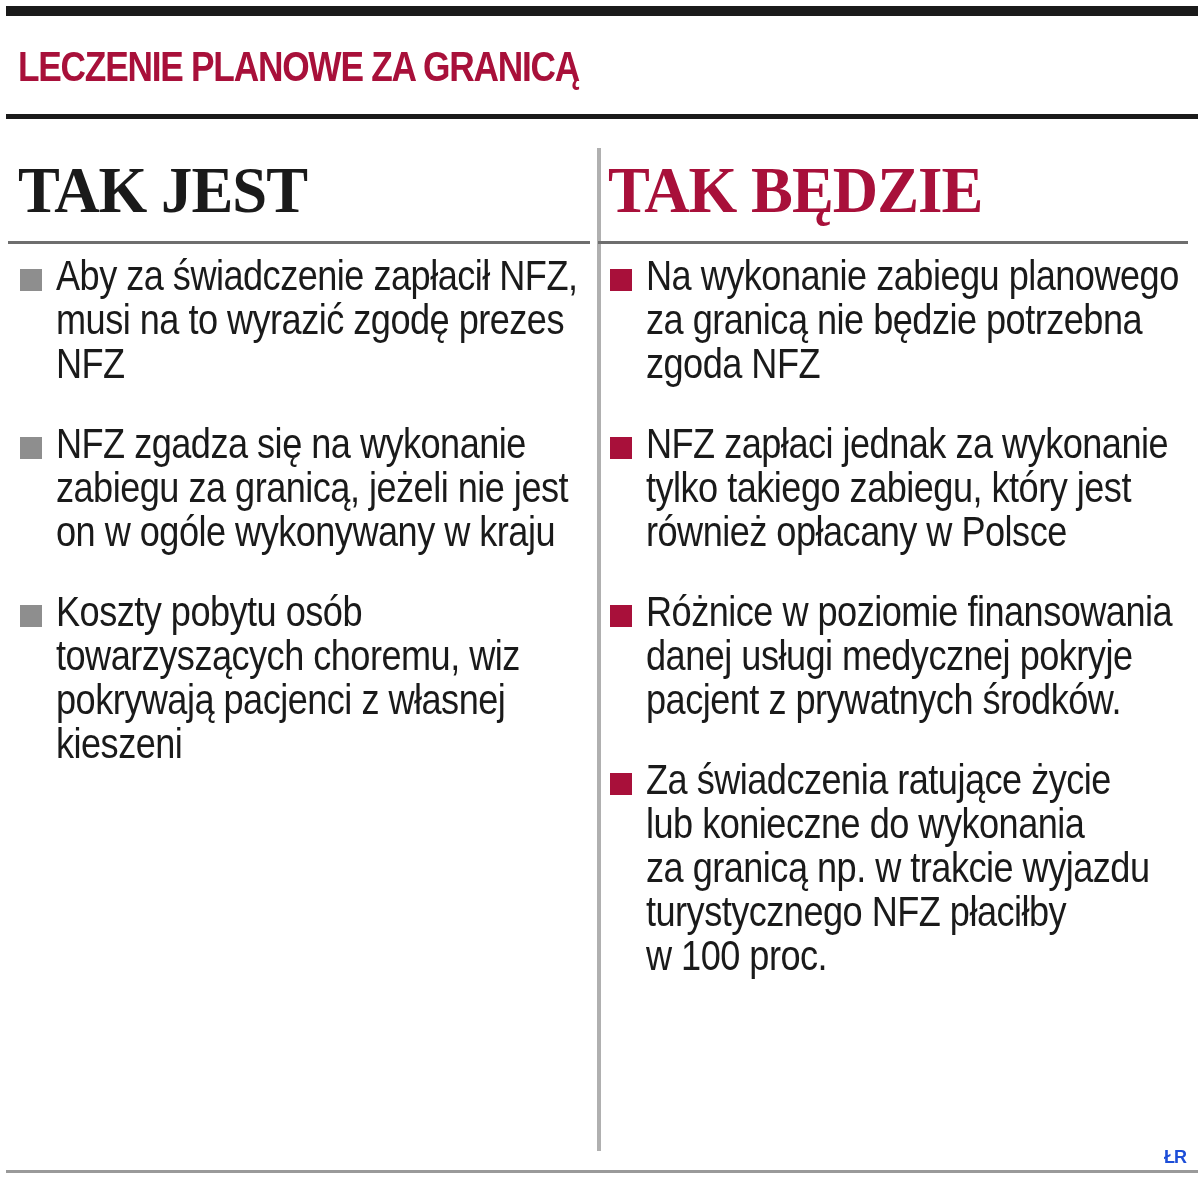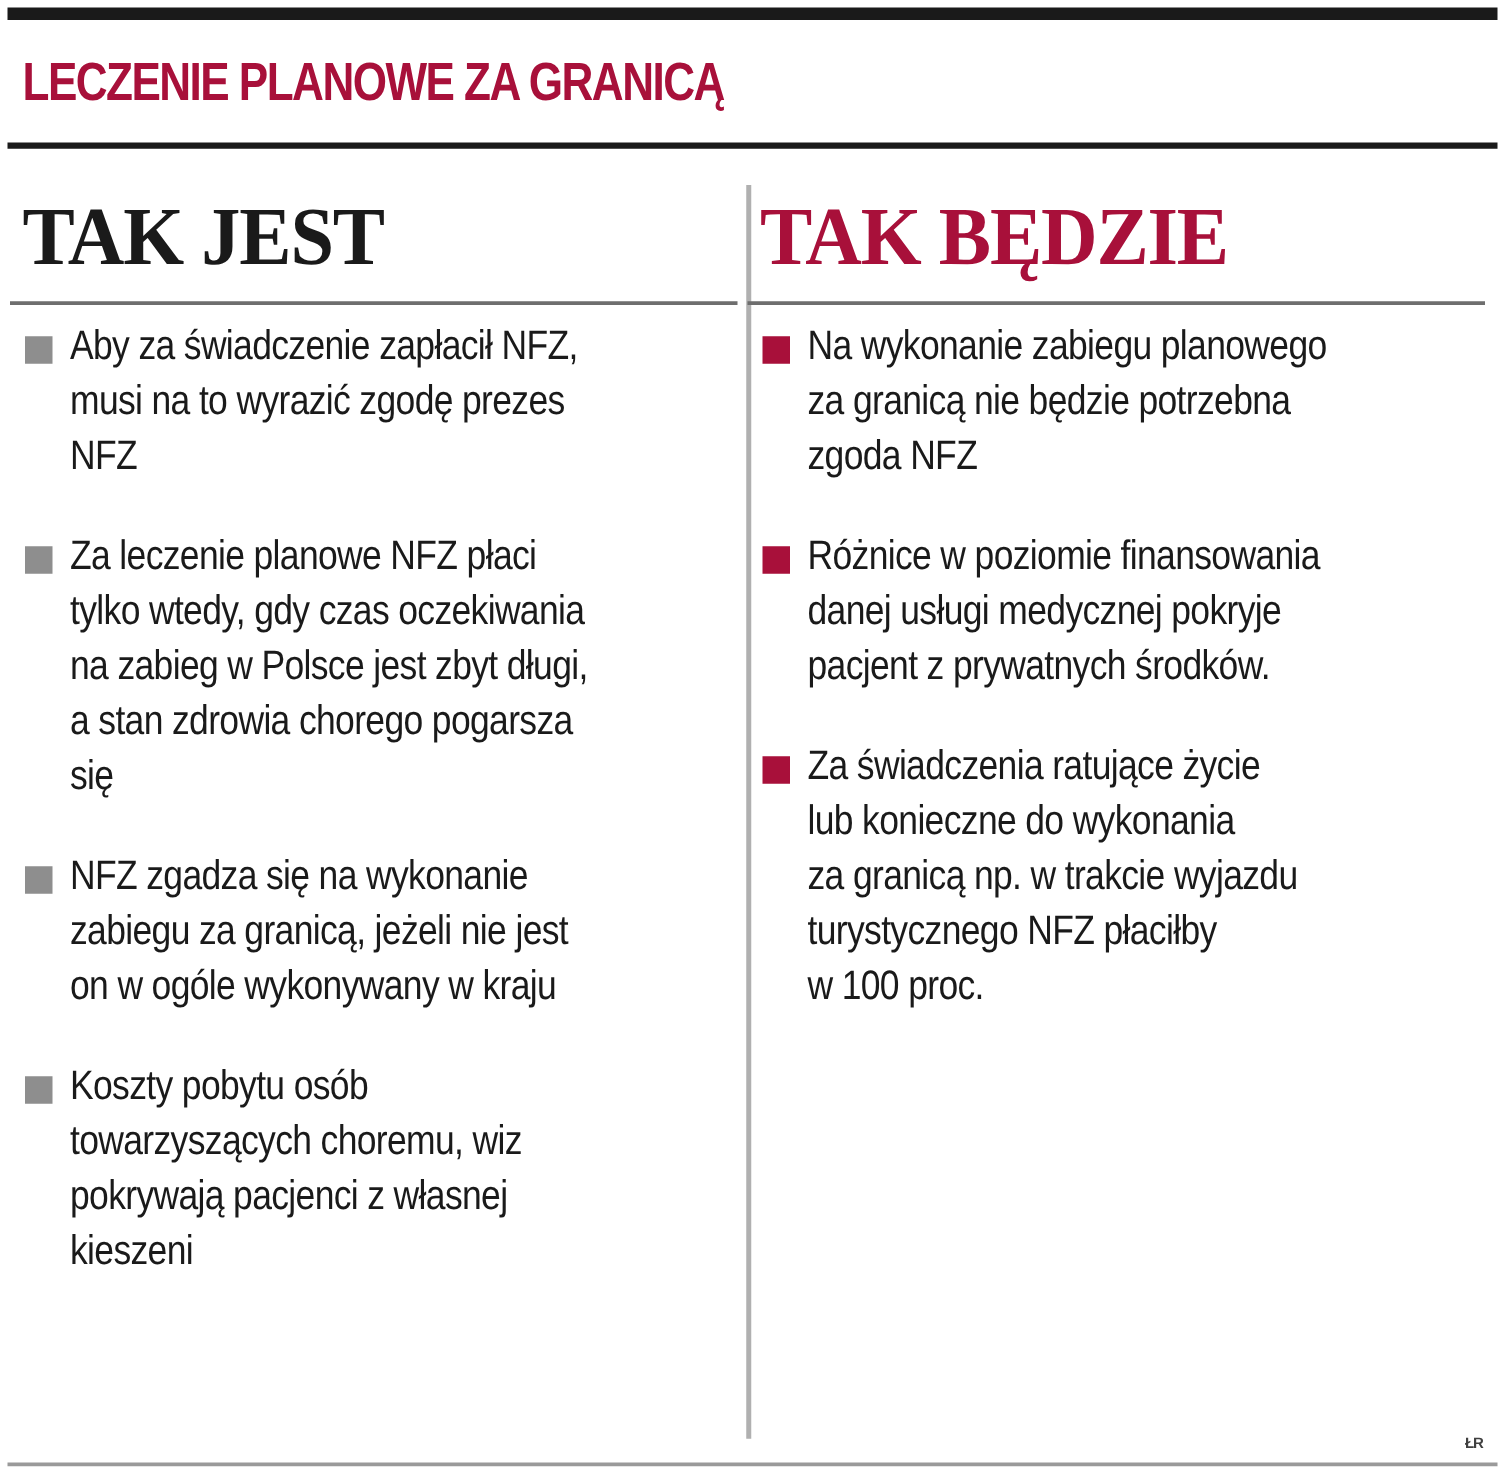--- a/index.html
+++ b/index.html
@@ -11,26 +11,26 @@
     .rule-bottom { position: absolute; left: 6px; right: 2px; top: 1170px; height: 3px; background: #9a9a9a; }
     .col { position: absolute; top: 140px; }
     .col-left { left: 8px; width: 582px; }
     .col-right { left: 598px; width: 590px; }
     .col-head { height: 100px; position: relative; }
     .col-head h2 { margin: 0; position: absolute; left: 10px; top: 12px; font-family: "Liberation Serif", serif; font-weight: bold; font-size: 66px; letter-spacing: -1px; white-space: nowrap; transform: scaleX(0.95); transform-origin: left center; }
     .col-left .col-head h2 { color: #1a1a1a; }
     .col-right .col-head h2 { color: #a8103a; left: 10px; }
     .col-head .underline { position: absolute; left: 0; right: 0; top: 101px; height: 3px; background: #6e6e6e; }
     .items { list-style: none; margin: 0; padding: 0; position: absolute; top: 114px; left: 0; right: 0; }
-    .item { position: relative; padding-left: 48px; margin-bottom: 36px; font-size: 33px; line-height: 44px; letter-spacing: -0.6px; }
+    .item { position: relative; padding-left: 48px; margin-bottom: 36px; font-size: 42px; line-height: 44px; letter-spacing: -0.6px; }
     .item .bullet { position: absolute; left: 12px; top: 15px; width: 22px; height: 22px; }
     .col-left .item .bullet { background: #8e8e8e; }
     .col-right .item .bullet { background: #a8103a; }
     .item .text { display: block; white-space: pre-line; transform: scaleX(0.86); transform-origin: left top; width: 116%; }
-    .credit { position: absolute; right: 14px; top: 1147px; font-size: 12px; font-weight: bold; color: #404040; letter-spacing: -1px; }
+    .credit { position: absolute; right: 14px; top: 1147px; font-size: 18px; font-weight: bold; color: #1d4ed8; letter-spacing: -1px; }
   </style>
 </head>
 <body>
 
 <div class="rule-top"></div>
 <div class="title">LECZENIE PLANOWE ZA GRANICĄ</div>
 <div class="rule-mid"></div>
 
 <div class="vdivider"></div>
 
@@ -38,28 +38,20 @@
   <div class="col-head">
     <h2>TAK JEST</h2>
     <div class="underline"></div>
   </div>
   <ul class="items">
     <li class="item">
       <span class="bullet"></span>
       <span class="text">Aby za świadczenie zapłacił NFZ,
 musi na to wyrazić zgodę prezes
 NFZ</span>
-    </li>
-    <li class="item">
-      <span class="bullet"></span>
-      <span class="text">Za leczenie planowe NFZ płaci
-tylko wtedy, gdy czas oczekiwania
-na zabieg w Polsce jest zbyt długi,
-a stan zdrowia chorego pogarsza
-się</span>
     </li>
     <li class="item">
       <span class="bullet"></span>
       <span class="text">NFZ zgadza się na wykonanie
 zabiegu za granicą, jeżeli nie jest
 on w ogóle wykonywany w kraju</span>
     </li>
     <li class="item">
       <span class="bullet"></span>
       <span class="text">Koszty pobytu osób
@@ -77,20 +69,26 @@
   </div>
   <ul class="items">
     <li class="item">
       <span class="bullet"></span>
       <span class="text">Na wykonanie zabiegu planowego
 za granicą nie będzie potrzebna
 zgoda NFZ</span>
     </li>
     <li class="item">
       <span class="bullet"></span>
+      <span class="text">NFZ zapłaci jednak za wykonanie
+tylko takiego zabiegu, który jest
+również opłacany w Polsce</span>
+    </li>
+    <li class="item">
+      <span class="bullet"></span>
       <span class="text">Różnice w poziomie finansowania
 danej usługi medycznej pokryje
 pacjent z prywatnych środków.</span>
     </li>
     <li class="item">
       <span class="bullet"></span>
       <span class="text">Za świadczenia ratujące życie
 lub konieczne do wykonania
 za granicą np. w trakcie wyjazdu
 turystycznego NFZ płaciłby

